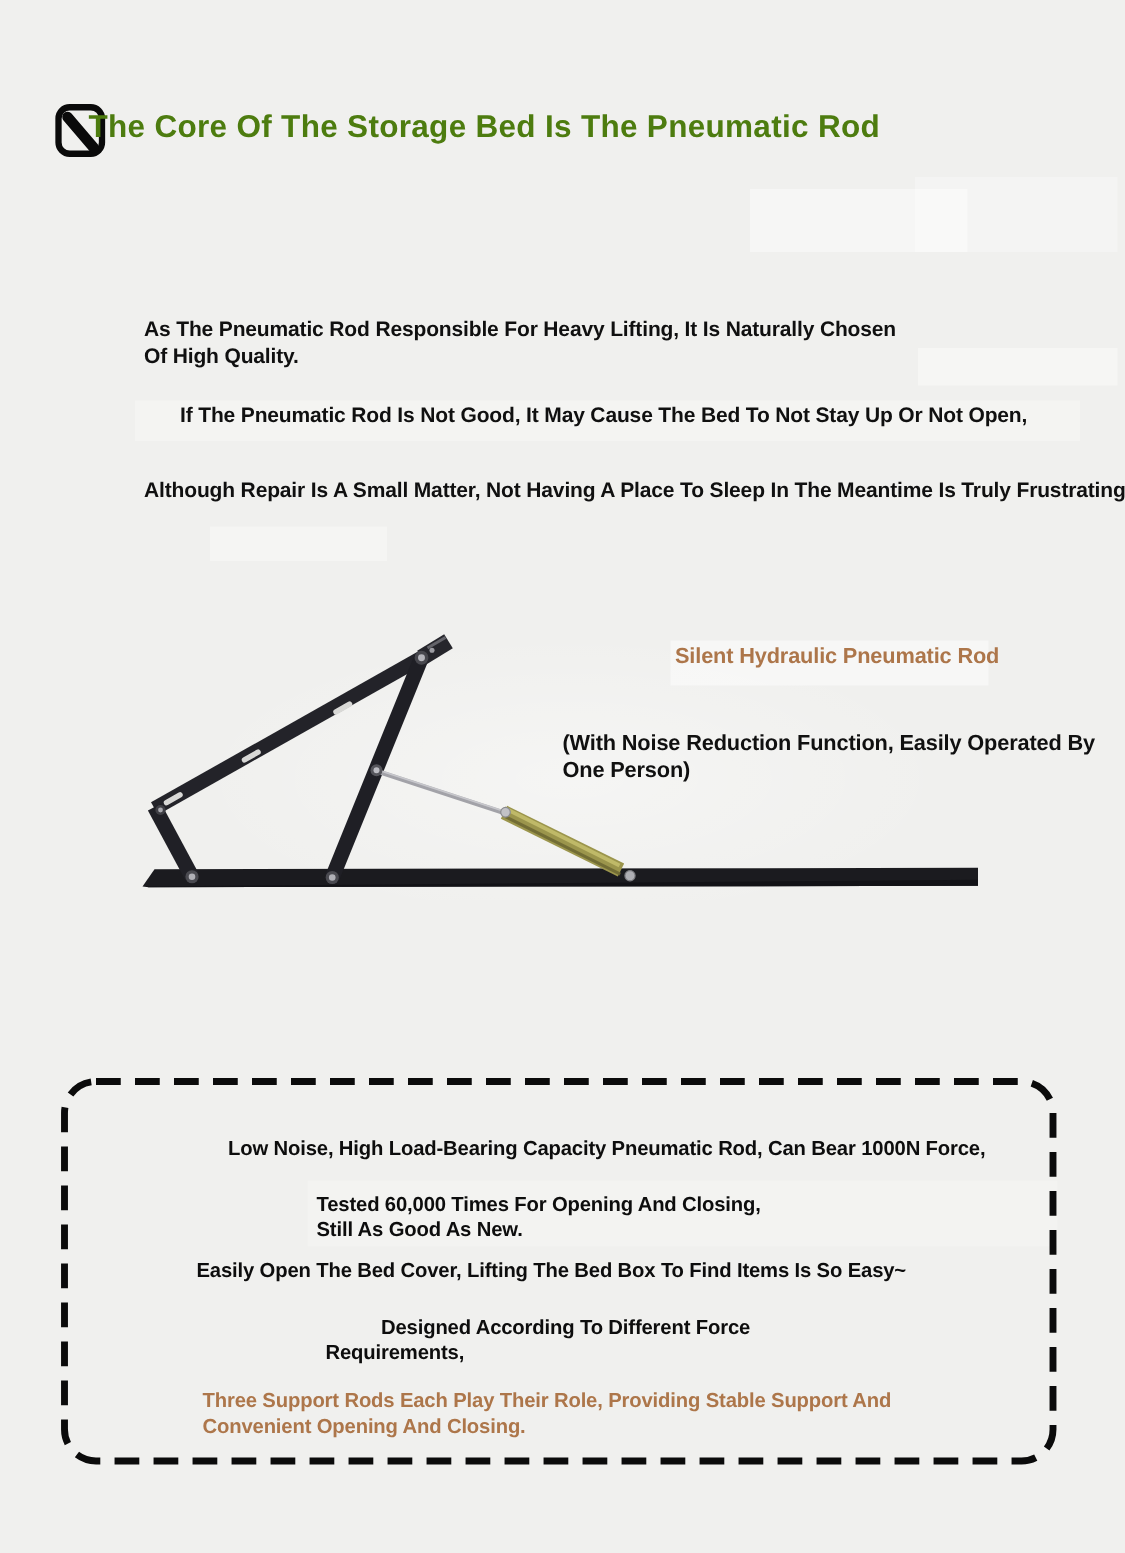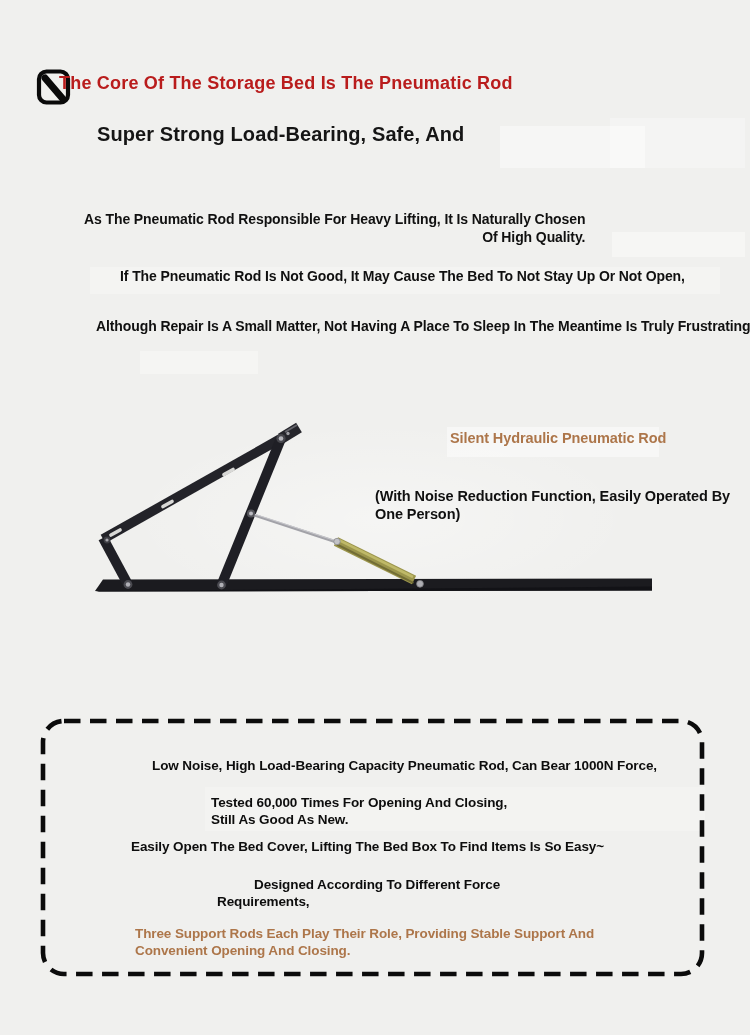--- a/index.html
+++ b/index.html
@@ -16,27 +16,27 @@
   .p-a{left:500px;top:126px;width:145px;height:42px;opacity:.40;}
   .p-a2{left:610px;top:118px;width:135px;height:50px;opacity:.30;}
   .p-b{left:612px;top:232px;width:133px;height:25px;opacity:.38;}
   .p-c{left:90px;top:267px;width:630px;height:27px;opacity:.28;}
   .p-d{left:140px;top:351px;width:118px;height:23px;opacity:.32;}
   .p-e{left:447px;top:427px;width:212px;height:30px;opacity:.45;}
   .p-f{left:205px;top:787px;width:500px;height:44px;opacity:.20;}
 
   .logo{left:35px;top:66px;width:38px;height:42px;}
   .title{
-    left:59px;top:73px;font-size:18px;letter-spacing:.2px;color:#b91c1c;white-space:nowrap;
+    left:59px;top:73px;font-size:21px;letter-spacing:.2px;color:#4d7c0f;white-space:nowrap;
   }
   .subtitle{
     left:97px;top:121px;font-size:20px;line-height:26px;color:#151515;letter-spacing:.1px;
   }
   .para{font-size:14px;line-height:17.5px;color:#101010;letter-spacing:-.1px;}
-  .para1{left:84px;top:211px;text-align:right;}
+  .para1{left:96px;top:211px;}
   .para2{left:96px;top:268px;white-space:nowrap;margin-left:24px;}
   .para3{left:96px;top:318px;white-space:nowrap;width:720px;}
 
   .figure-wrap{left:85px;top:410px;width:580px;height:195px;}
   .fig-glow{left:120px;top:420px;width:520px;height:180px;
     background:radial-gradient(ellipse at 50% 55%, rgba(255,255,255,.35), rgba(255,255,255,0) 70%);}
   .fig-label{left:450px;top:430px;font-size:14.5px;color:#ad764a;white-space:nowrap;letter-spacing:-.1px;}
   .fig-caption{left:375px;top:487px;font-size:14.5px;line-height:18px;color:#101010;letter-spacing:-.1px;}
 
   .features-border{left:40px;top:718px;width:665px;height:259px;}
@@ -60,21 +60,20 @@
 <div class="patch p-d"></div>
 <div class="patch p-e"></div>
 <div class="patch p-f"></div>
 
 <svg class="abs logo" viewBox="0 0 38 42" aria-hidden="true">
   <rect x="4" y="5.5" width="29" height="31" rx="7.5" fill="none" stroke="#0a0a0a" stroke-width="4.2"></rect>
   <line x1="10" y1="12" x2="27.5" y2="32.5" stroke="#0a0a0a" stroke-width="7" stroke-linecap="round"></line>
 </svg>
 <div class="abs title">The Core Of The Storage Bed Is The Pneumatic Rod</div>
 <div class="abs subtitle">
-  <div>Super Strong Load-Bearing, Safe, And</div>
 </div>
 
 <div class="abs para para1">
   <div>As The Pneumatic Rod Responsible For Heavy Lifting, It Is Naturally Chosen</div>
   <div>Of High Quality.</div>
 </div>
 <div class="abs para para2">If The Pneumatic Rod Is Not Good, It May Cause The Bed To Not Stay Up Or Not Open,</div>
 <div class="abs para para3">Although Repair Is A Small Matter, Not Having A Place To Sleep In The Meantime Is Truly Frustrating</div>
 
 <div class="abs fig-glow"></div>

